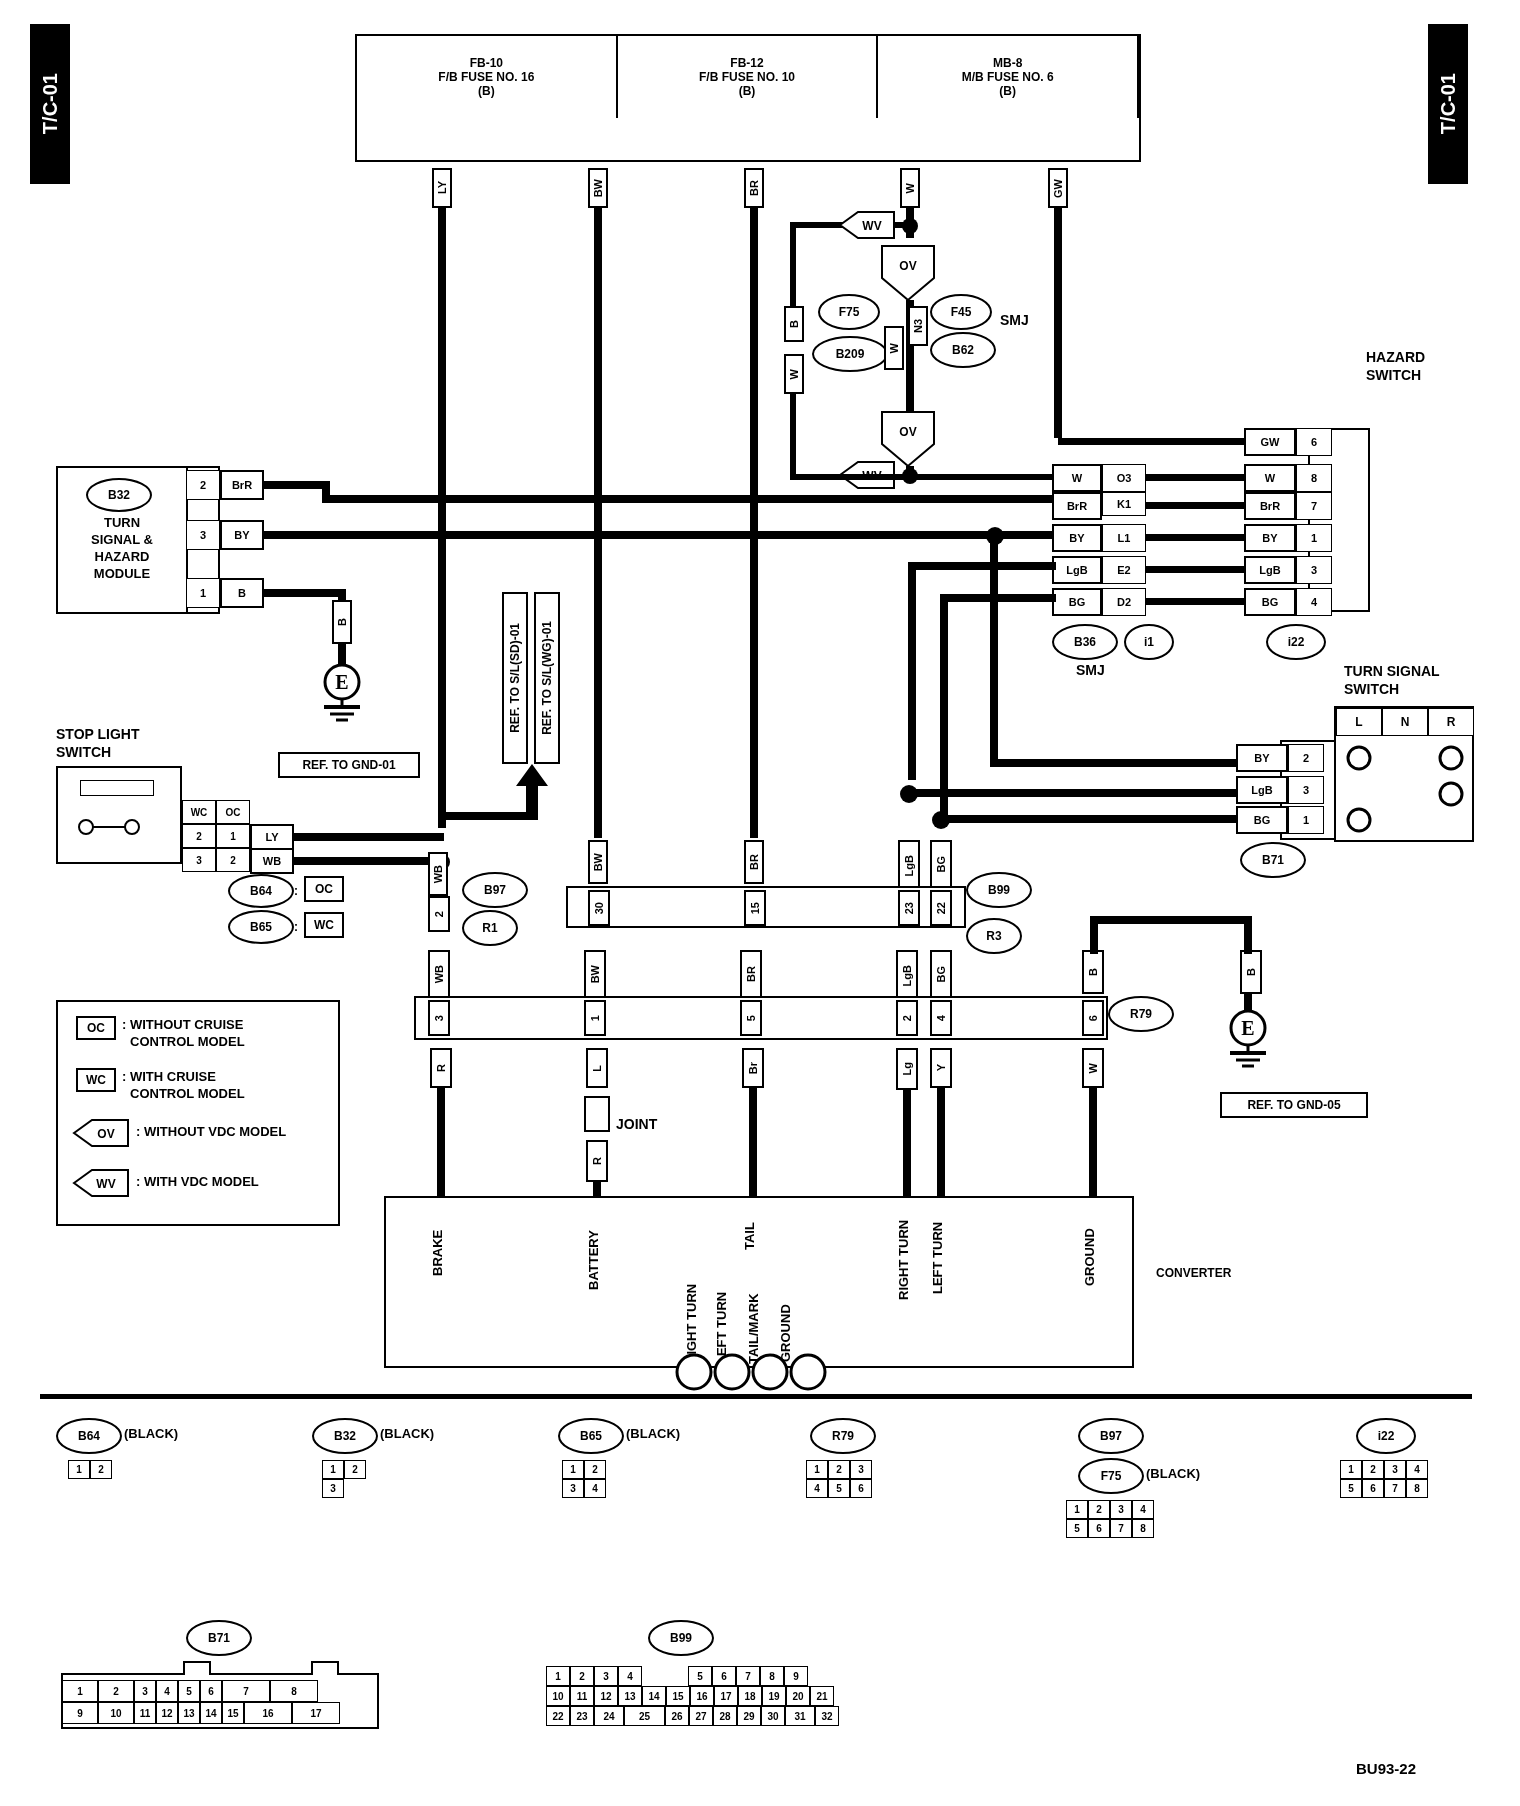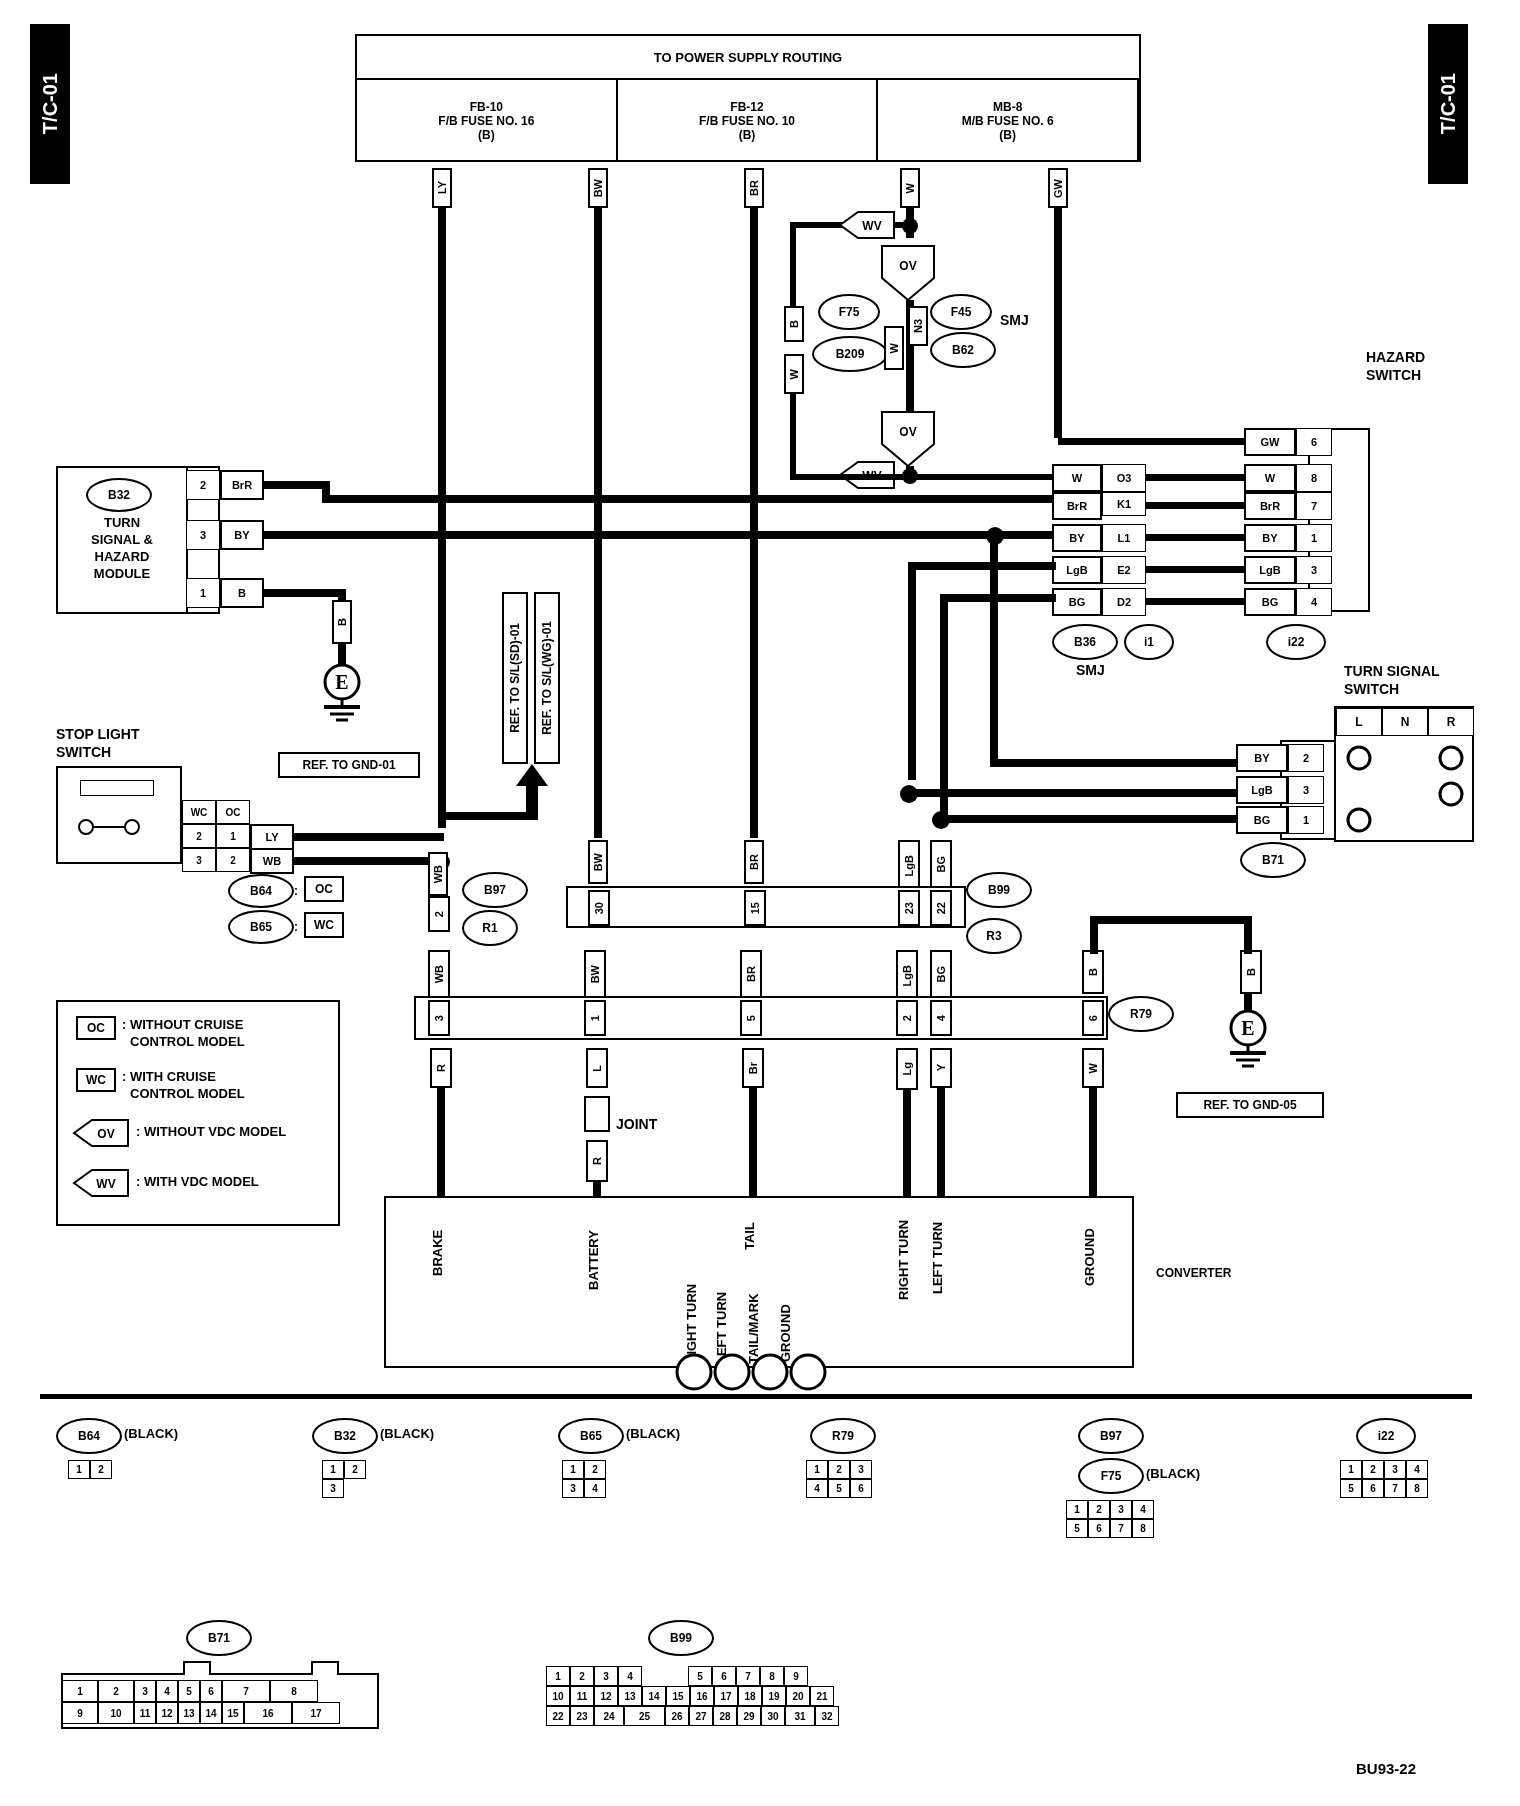--- a/index.html
+++ b/index.html
@@ -30,21 +30,20 @@
 <div id="page">
 
   <div class="abs tab ctr" style="left:30px;top:24px;width:40px;height:160px;">
     <span class="vtxt" style="font-size:20px;">T/C-01</span>
   </div>
   <div class="abs tab ctr" style="left:1428px;top:24px;width:40px;height:160px;">
     <span class="vtxt" style="font-size:20px;">T/C-01</span>
   </div>
 
   <div class="abs bx" style="left:355px;top:34px;width:786px;height:128px;">
-    <div class="ctr" style="height:42px;border-bottom:2px solid #000;font-size:13px;font-weight:bold;">TO POWER SUPPLY ROUTING</div>
     <div style="display:flex;height:82px;">
       <div class="ctr" style="flex:1;flex-direction:column;border-right:2px solid #000;">
         <div class="lbl">FB-10</div>
         <div class="lbl">F/B FUSE NO. 16</div>
         <div class="lbl">(B)</div>
       </div>
       <div class="ctr" style="flex:1;flex-direction:column;border-right:2px solid #000;">
         <div class="lbl">FB-12</div>
         <div class="lbl">F/B FUSE NO. 10</div>
         <div class="lbl">(B)</div>
@@ -489,21 +488,21 @@
   <div class="abs" style="left:1222px;top:1010px;width:52px;height:60px;">
     <svg width="52" height="60" viewBox="0 0 52 60">
       <circle cx="26" cy="18" r="17" fill="#fff" stroke="#000" stroke-width="3"></circle>
       <text x="26" y="25" font-size="20" font-weight="bold" text-anchor="middle" font-family="Liberation Serif">E</text>
       <line x1="26" y1="35" x2="26" y2="42" stroke="#000" stroke-width="3"></line>
       <line x1="8" y1="43" x2="44" y2="43" stroke="#000" stroke-width="4"></line>
       <line x1="14" y1="50" x2="38" y2="50" stroke="#000" stroke-width="3"></line>
       <line x1="20" y1="56" x2="32" y2="56" stroke="#000" stroke-width="3"></line>
     </svg>
   </div>
-  <div class="abs bx ctr" style="left:1176px;top:1092px;width:148px;height:26px;">
+  <div class="abs bx ctr" style="left:1220px;top:1092px;width:148px;height:26px;">
     <span style="font-size:12px;font-weight:bold;">REF. TO GND-05</span>
   </div>
 
   <div class="abs bx" style="left:414px;top:996px;width:694px;height:44px;"></div>
   <div class="abs vwirebox" style="left:428px;top:1000px;width:22px;height:36px;">
       <span class="vtxt">3</span>
     </div>
   <div class="abs vwirebox" style="left:584px;top:1000px;width:22px;height:36px;">
       <span class="vtxt">1</span>
     </div>

